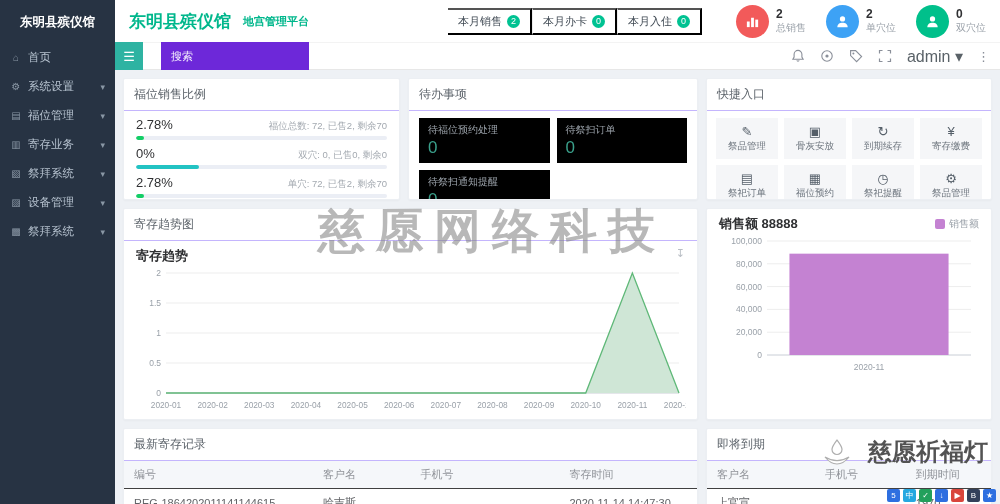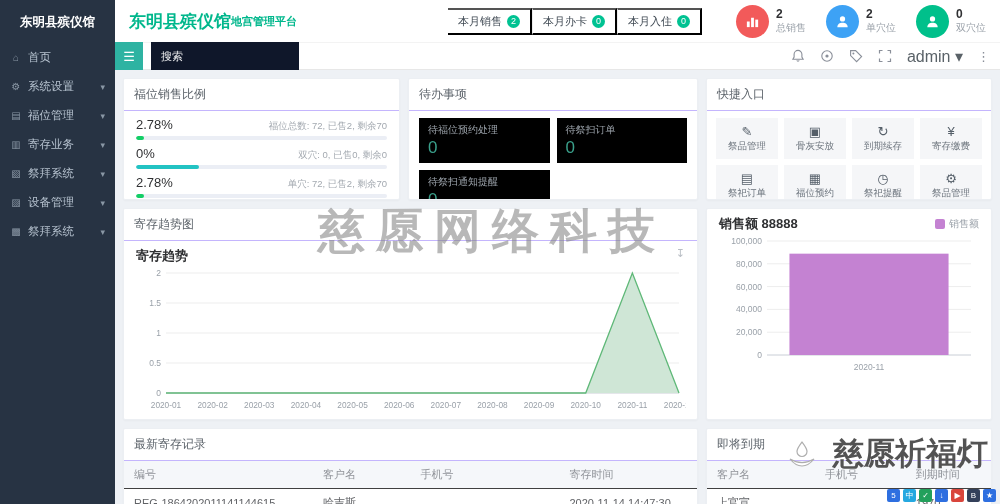--- a/index.html
+++ b/index.html
@@ -10,36 +10,36 @@
   .sidebar { position:absolute; left:0; top:0; width:115px; height:504px; background:#273343; z-index:10; }
   .sidebar-title { color:#fff; font-size:12.5px; font-weight:bold; text-align:center; padding:14px 6px 12px; }
   .side-item { display:flex; align-items:center; height:29px; padding:0 10px; color:#b6c2cf; font-size:11.5px; cursor:pointer; }
   .side-icon { font-size:10px; color:#8a97a5; margin-right:6px; width:12px; text-align:center; }
   .side-arrow { margin-left:auto; font-size:9px; color:#8a97a5; }
 
   
   .main { position:absolute; left:115px; top:0; width:885px; height:504px; }
   .topbar { height:42px; background:#fff; display:flex; align-items:center; padding:0 14px; }
   .brand { font-size:17px; font-weight:bold; color:#00b78c; white-space:nowrap; }
-  .brand-sub { font-size:11px; font-weight:bold; color:#00b78c; margin-left:0; white-space:nowrap; }
+  .brand-sub { font-size:11px; font-weight:bold; color:#00b78c; margin-left:12px; white-space:nowrap; }
   .month-group { display:flex; align-items:center; margin-left:auto; }
   .month-btn { display:flex; align-items:center; gap:5px; font-size:11px; color:#404a54; padding:4px 10px; border-left:1px solid #ececec; background:#fff; cursor:pointer; white-space:nowrap; }
   .month-btn:first-child { border-left:none; }
   .badge { display:inline-block; width:13px; height:13px; border-radius:50%; background:#00c292; color:#fff; font-size:9px; line-height:13px; text-align:center; }
   .stats { display:flex; align-items:center; gap:20px; margin-left:34px; }
   .stat { display:flex; align-items:center; gap:7px; }
   .stat-circle { width:33px; height:33px; border-radius:50%; display:flex; align-items:center; justify-content:center; }
   .stat-texts { display:flex; flex-direction:column; line-height:1.15; }
   .stat-value { font-size:12px; color:#303133; font-weight:bold; }
   .stat-label { font-size:10px; color:#9aa1a9; white-space:nowrap; }
 
   
   .toolbar { height:28px; background:#fff; border-top:1px solid #f3f3f3; border-bottom:1px solid #e7e7e7; display:flex; align-items:center; }
   .hamburger { width:28px; height:28px; background:#2eb3a2; color:#fff; font-size:13px; display:flex; align-items:center; justify-content:center; cursor:pointer; }
-  .search-box { width:148px; height:28px; background:#0f172a; border:none; outline:none; color:#fff; font-size:11px; padding:12px 10px; margin-left:8px; font-family:inherit; }
+  .search-box { width:148px; height:28px; background:#6d28d9; border:none; outline:none; color:#fff; font-size:11px; padding:12px 10px; margin-left:18px; font-family:inherit; }
   .search-box::placeholder { color:rgba(255,255,255,0.95); }
   .toolbar-right { margin-left:auto; display:flex; align-items:center; gap:14px; padding-right:10px; }
   .tb-icon { width:15px; height:15px; display:flex; align-items:center; justify-content:center; cursor:pointer; }
   .admin-drop { font-size:16px; color:#5a6268; cursor:pointer; white-space:nowrap; }
   .kebab { font-size:13px; color:#8a8f99; cursor:pointer; }
 
   
   .content { position:absolute; top:70px; left:0; width:885px; height:434px; padding:8px; overflow:hidden; }
   .row { display:flex; gap:8px; margin-bottom:8px; }
   .card { background:#fff; border:1px solid #eceff3; border-radius:2px; box-shadow:0 1px 2px rgba(0,0,0,0.03); overflow:hidden; }
@@ -81,21 +81,21 @@
   .card-expiring { flex:1; height:110px; }
   table { width:100%; border-collapse:collapse; table-layout:fixed; }
   th { background:#f5f7fa; font-size:11px; color:#909399; font-weight:normal; text-align:left; padding:6px 10px; border-bottom:1px solid #404040; white-space:nowrap; overflow:hidden; }
   td { font-size:11px; color:#606266; padding:6px 10px; border-bottom:1px solid #ebeef5; white-space:nowrap; overflow:hidden; }
 
   svg text { font-family:"Liberation Sans","DejaVu Sans",sans-serif; }
 
   
   .wm-center { position:absolute; left:318px; top:200px; font-size:47px; font-weight:bold; letter-spacing:11px; color:rgba(125,125,125,0.55); z-index:40; pointer-events:none; white-space:nowrap; }
   .wm-corner { position:absolute; right:12px; top:433px; display:flex; align-items:center; gap:4px; z-index:45; pointer-events:none; }
-  .wm-corner-text { font-size:31px; font-weight:bold; color:rgba(45,45,45,0.82); text-shadow:0 0 2px rgba(255,255,255,0.8); white-space:nowrap;margin-left:8px; }
+  .wm-corner-text { font-size:24px; font-weight:bold; color:rgba(45,45,45,0.82); text-shadow:0 0 2px rgba(255,255,255,0.8); white-space:nowrap;margin-left:8px; }
 
   .ext-icons { position:absolute; bottom:2px; right:4px; display:flex; gap:3px; z-index:60; }
   .ext-icon { width:13px; height:13px; border-radius:2px; color:#fff; font-size:8px; line-height:13px; text-align:center; cursor:pointer; }
 </style>
 </head>
 <body>
 
 <div class="screen">
 
   <aside class="sidebar">

